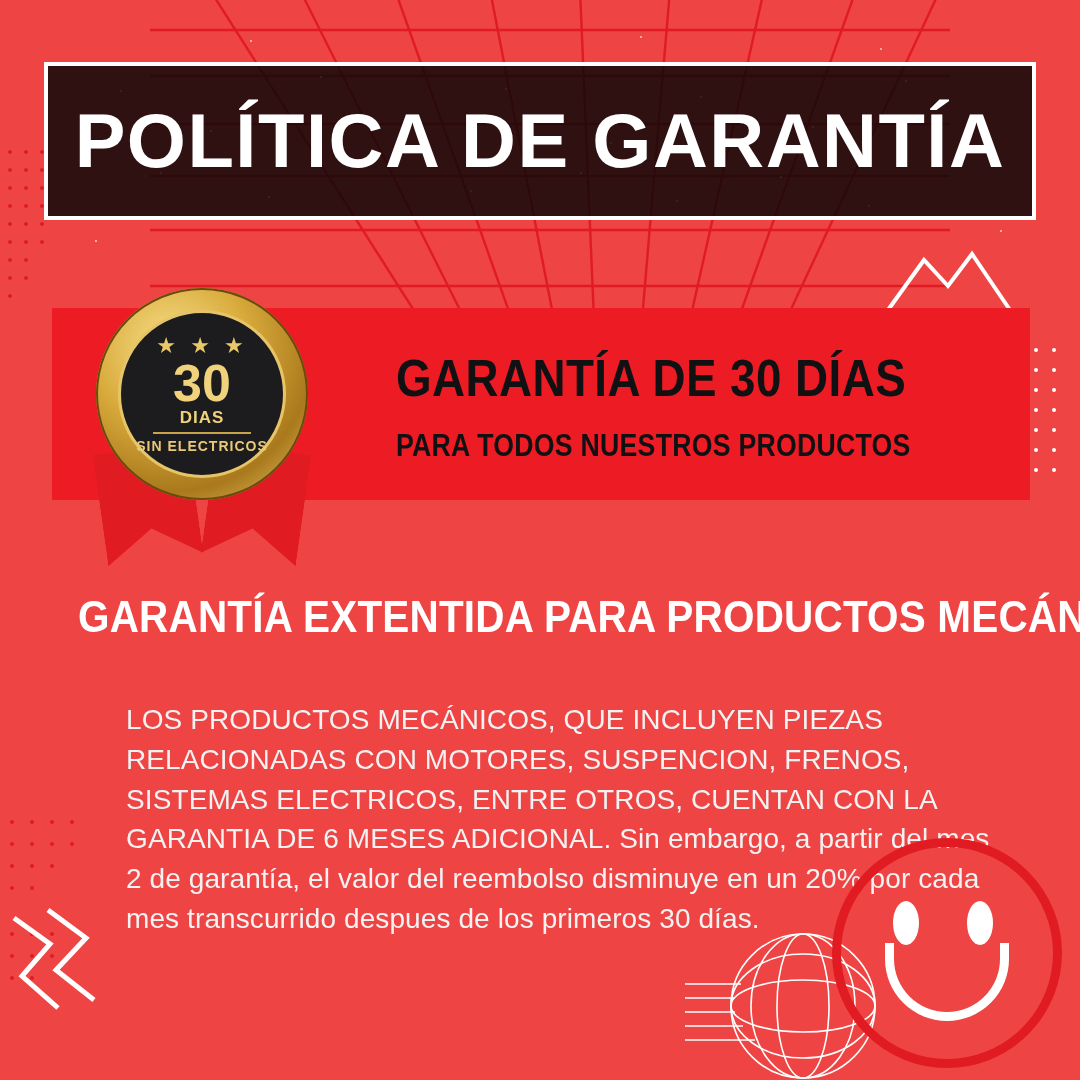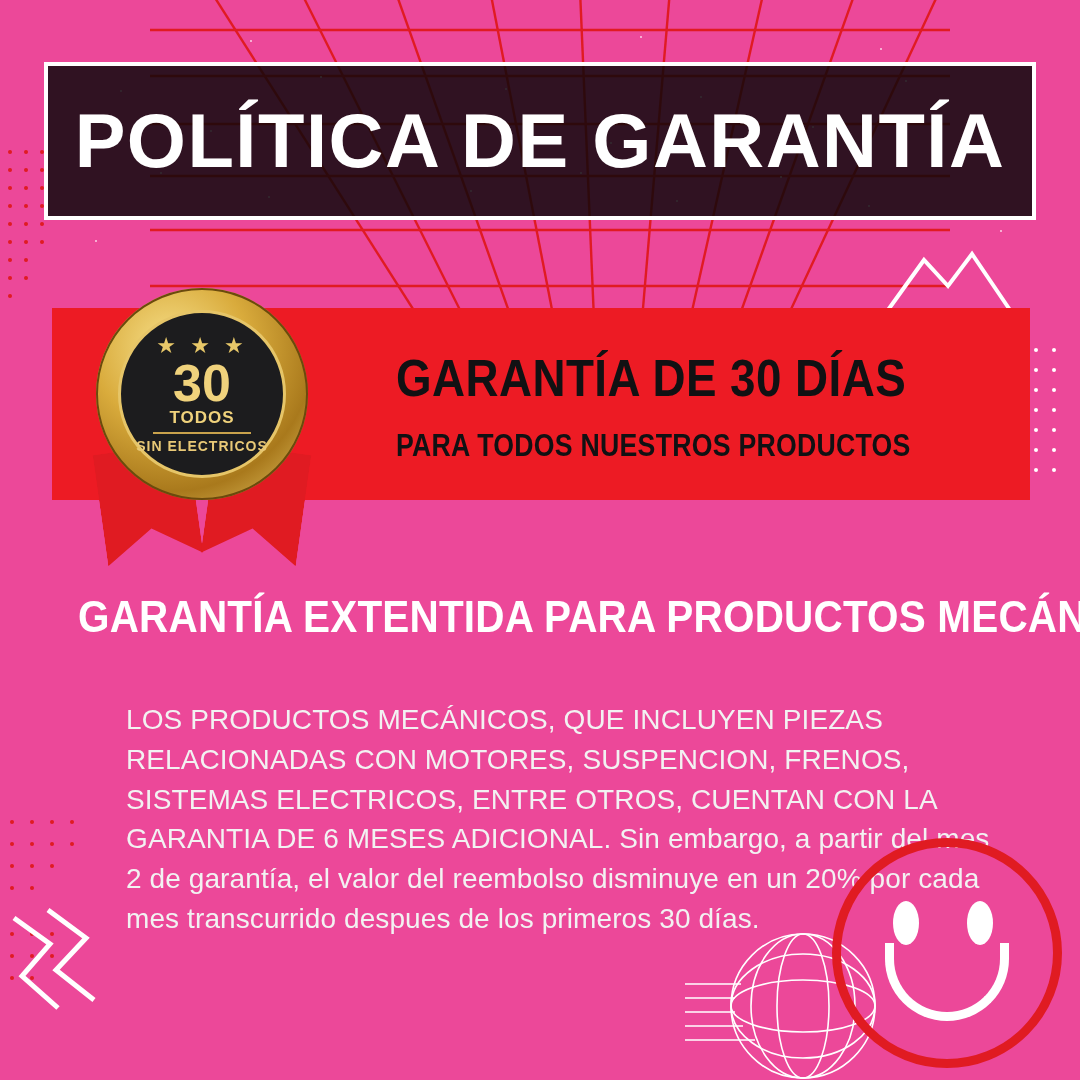--- a/index.html
+++ b/index.html
@@ -5,21 +5,21 @@
   * { box-sizing: border-box; margin: 0; padding: 0; }
   html, body {
     width: 1080px; height: 1080px;
     background: #0a0a0a;
     font-family: "Liberation Sans", sans-serif;
     overflow: hidden;
   }
   #poster {
     position: relative;
     width: 1080px; height: 1080px;
-    background: #ec4899;
+    background: #ef4444;
     overflow: hidden;
   }
 
   
   .bg-layer { position: absolute; inset: 0; pointer-events: none; }
 
   
   .grid-top {
     position: absolute;
     top: -10px; left: 150px;
@@ -413,21 +413,21 @@
   <div class="band-title">GARANTÍA DE 30 DÍAS</div>
   <div class="band-sub">PARA TODOS NUESTROS PRODUCTOS</div>
 
   <div class="badge">
     <div class="ribbon-left"></div>
     <div class="ribbon-right"></div>
     <div class="seal">
       <div class="seal-inner">
         <div class="seal-stars">★ ★ ★</div>
         <div class="seal-num">30</div>
-        <div class="seal-dias">TODOS</div>
+        <div class="seal-dias">DIAS</div>
         <div class="seal-rule"></div>
         <div class="seal-q">SIN ELECTRICOS</div>
       </div>
     </div>
   </div>
 
   <div class="section-heading">GARANTÍA EXTENTIDA PARA PRODUCTOS MECÁNICOS</div>
 
   <p class="body-copy">LOS PRODUCTOS MECÁNICOS, QUE INCLUYEN PIEZAS RELACIONADAS CON MOTORES, SUSPENCION, FRENOS, SISTEMAS ELECTRICOS, ENTRE OTROS, CUENTAN CON LA GARANTIA DE 6 MESES ADICIONAL. Sin embargo, a partir del mes 2 de garantía, el valor del reembolso disminuye en un 20% por cada mes transcurrido despues de los primeros 30 días.</p>
 

